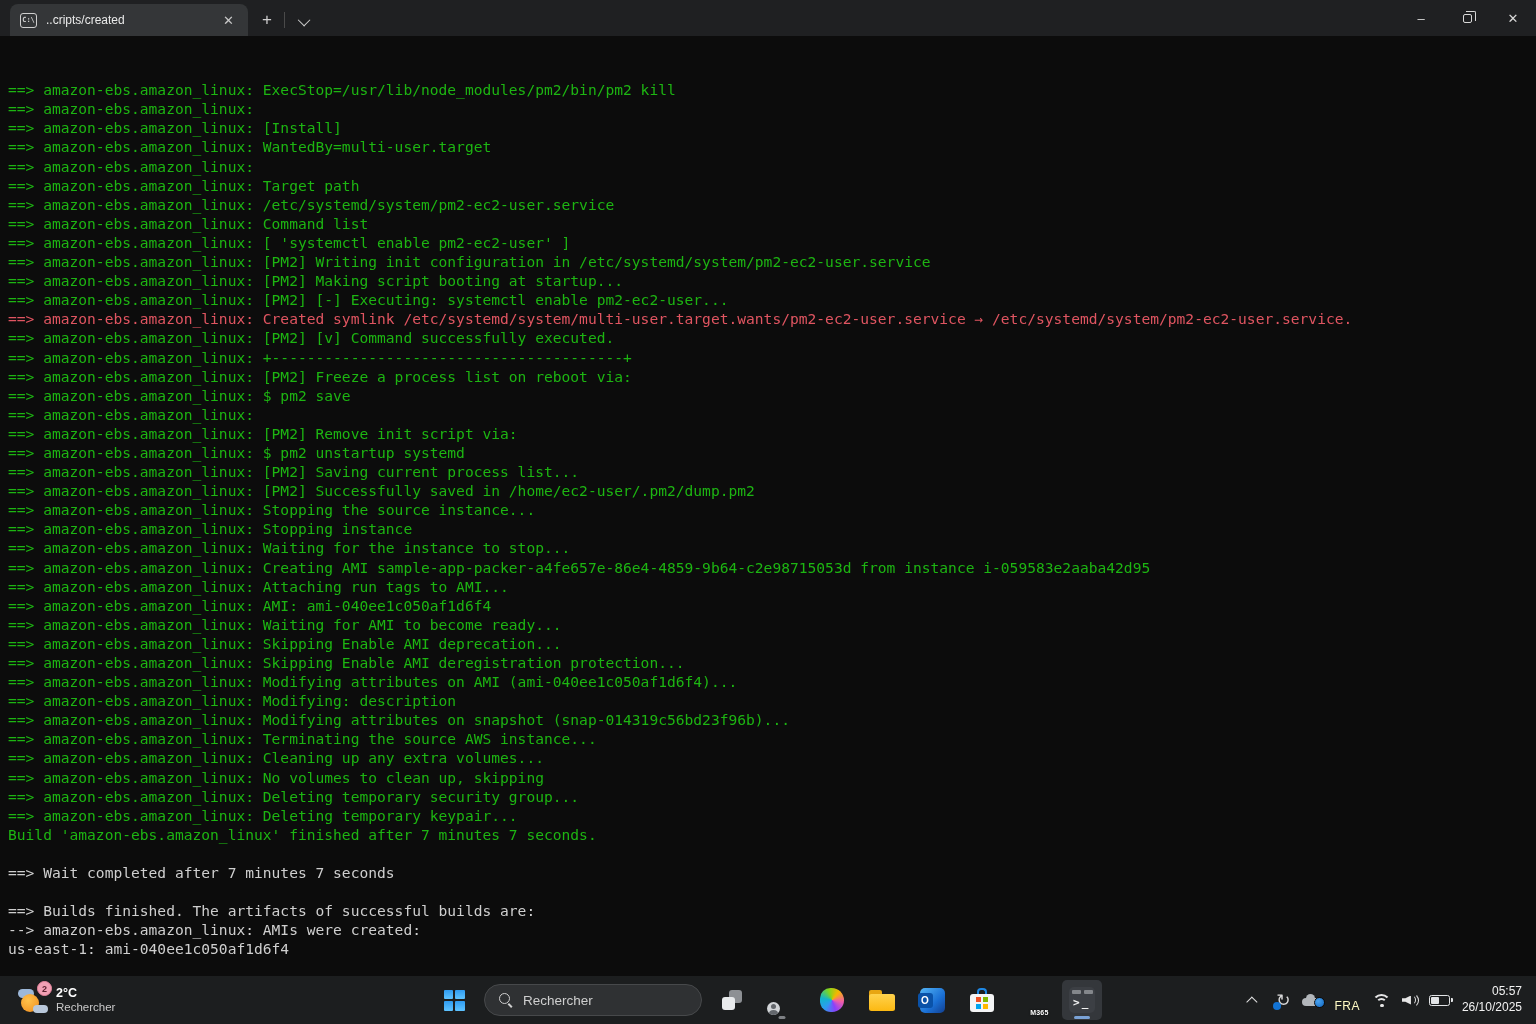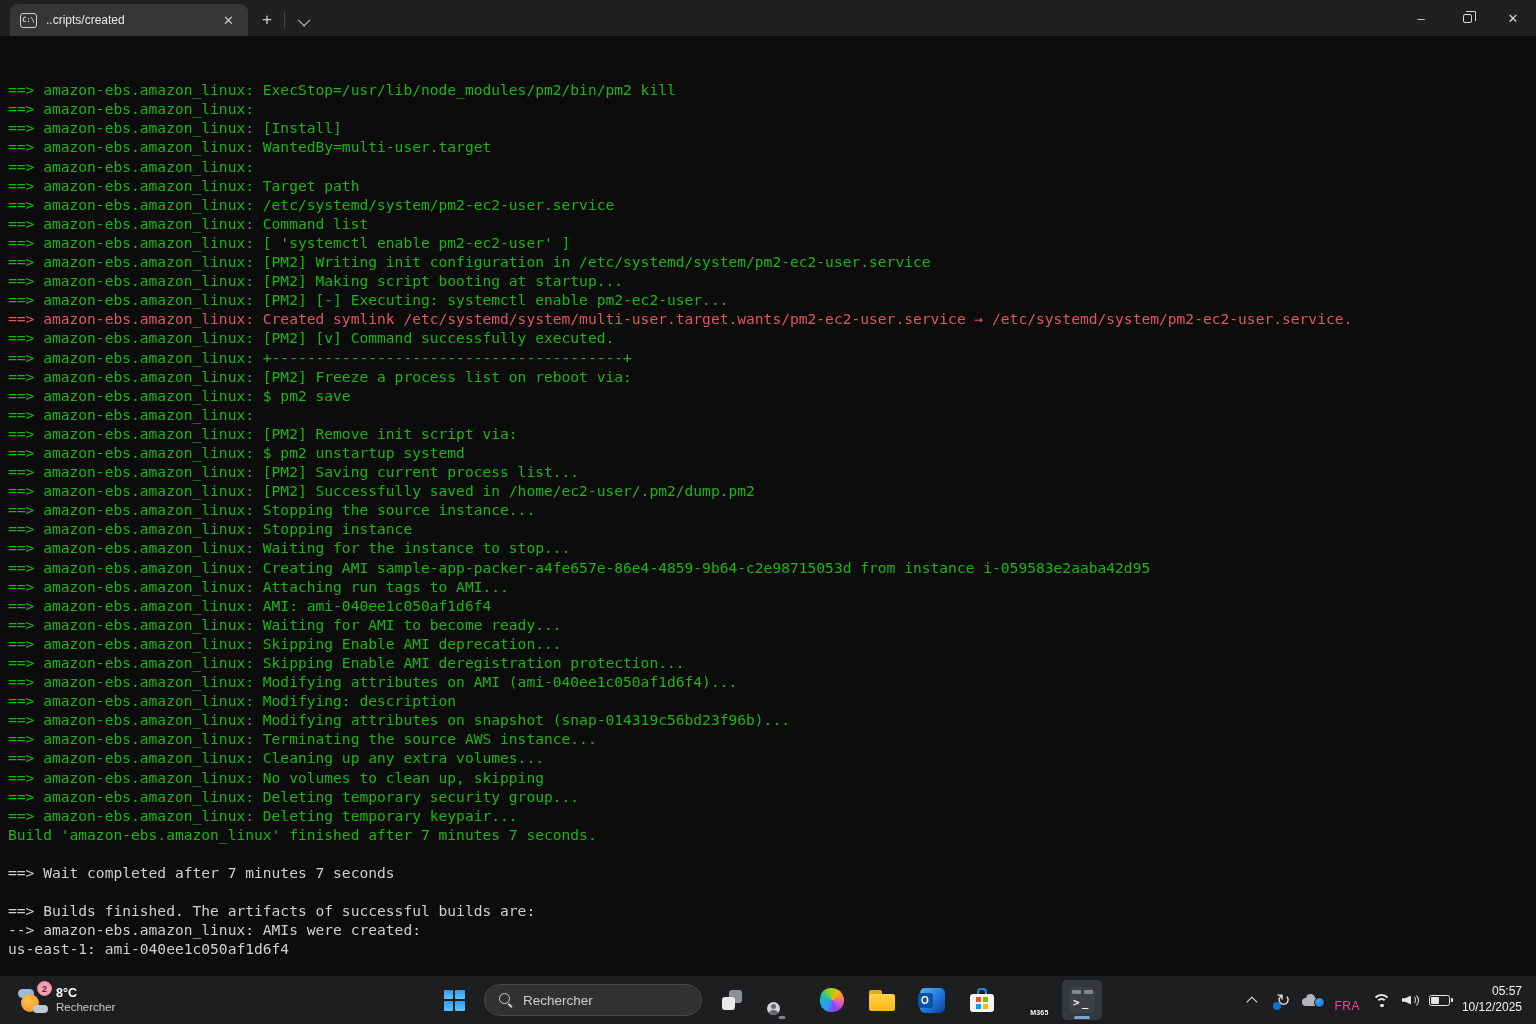--- a/index.html
+++ b/index.html
@@ -89,21 +89,21 @@
 
   .tray { position:absolute; right:0; top:0; height:48px; display:flex; align-items:center; gap:7px; padding-right:14px; }
   .tray-item { display:flex; align-items:center; justify-content:center; min-width:22px; height:40px; position:relative; }
   .chev-up { width:8px; height:8px; border-left:1.6px solid #e2e2e2; border-top:1.6px solid #e2e2e2; transform:rotate(45deg) translateY(3px); }
   .sync-g { color:#d8d8d8; font-size:17px; line-height:1; }
   .sync-dot { position:absolute; left:1px; bottom:10px; width:8px; height:8px; border-radius:50%; background:#1273d4; }
   .cloud { position:relative; width:20px; height:12px; }
   .cloud::before { content:""; position:absolute; bottom:0; width:20px; height:8px; border-radius:6px; background:#b2b6ba; }
   .cloud::after { content:""; position:absolute; left:4px; top:0; width:9px; height:9px; border-radius:50%; background:#b2b6ba; }
   .cloud-badge { position:absolute; right:-3px; bottom:-2px; width:11px; height:11px; border-radius:50%; background:radial-gradient(circle at 35% 35%, #4aa3ef, #0f66c0); border:1px solid #0c0c0c; }
-  .lang { color:#ec4899; font-size:12px; letter-spacing:0.5px; padding:0 4px;margin-top:12px; }
+  .lang { color:#fef9c3; font-size:12px; letter-spacing:0.5px; padding:0 4px;margin-top:12px; }
   .wifi { position:relative; width:19px; height:15px; }
   .wifi i { position:absolute; border:2px solid transparent; border-top-color:#e6e6e6; border-radius:50%; }
   .wifi .a1 { width:19px; height:19px; left:0; top:1px; }
   .wifi .a2 { width:11px; height:11px; left:4px; top:5px; }
   .wifi .dot { position:absolute; left:8px; top:11px; width:3.4px; height:3.4px; border-radius:50%; background:#e6e6e6; }
   .vol { position:relative; width:18px; height:14px; }
   .vol-body { position:absolute; left:0; top:2.5px; width:9px; height:9px; background:#e6e6e6; clip-path:polygon(0 30%, 38% 30%, 100% 0, 100% 100%, 38% 70%, 0 70%); }
   .vol i { position:absolute; border:1.7px solid transparent; border-right-color:#e6e6e6; border-radius:50%; }
   .vol .w1 { width:10px; height:10px; left:4px; top:2px; }
   .vol .w2 { width:15px; height:15px; left:2px; top:-0.5px; }
@@ -142,21 +142,21 @@
 <div class="taskbar">
 
   <div class="weather">
     <span class="weather-ico">
       <i class="w-cloud1"></i>
         <i class="w-sun"></i>
         <i class="w-cloud2"></i>
       <span class="w-badge">2</span>
     </span>
     <span class="w-text">
-      <span class="w-temp">8°C</span>
+      <span class="w-temp">2°C</span>
       <span class="w-cond">Rechercher</span>
     </span>
   </div>
 
   <div class="tb-center">
     <div class="tb-item">
       <span class="start-grid">
           <i></i>
           <i></i>
           <i></i>
@@ -240,16 +240,16 @@
           <i class="w2"></i>
         </span>
     </div>
     <div class="tray-item">
       <span class="batt">
           <span class="batt-fill"></span>
         </span>
     </div>
     <div class="clock">
       <div>05:57</div>
-      <div>10/12/2025</div>
+      <div>26/10/2025</div>
     </div>
   </div>
 </div>
 
 </body></html>

